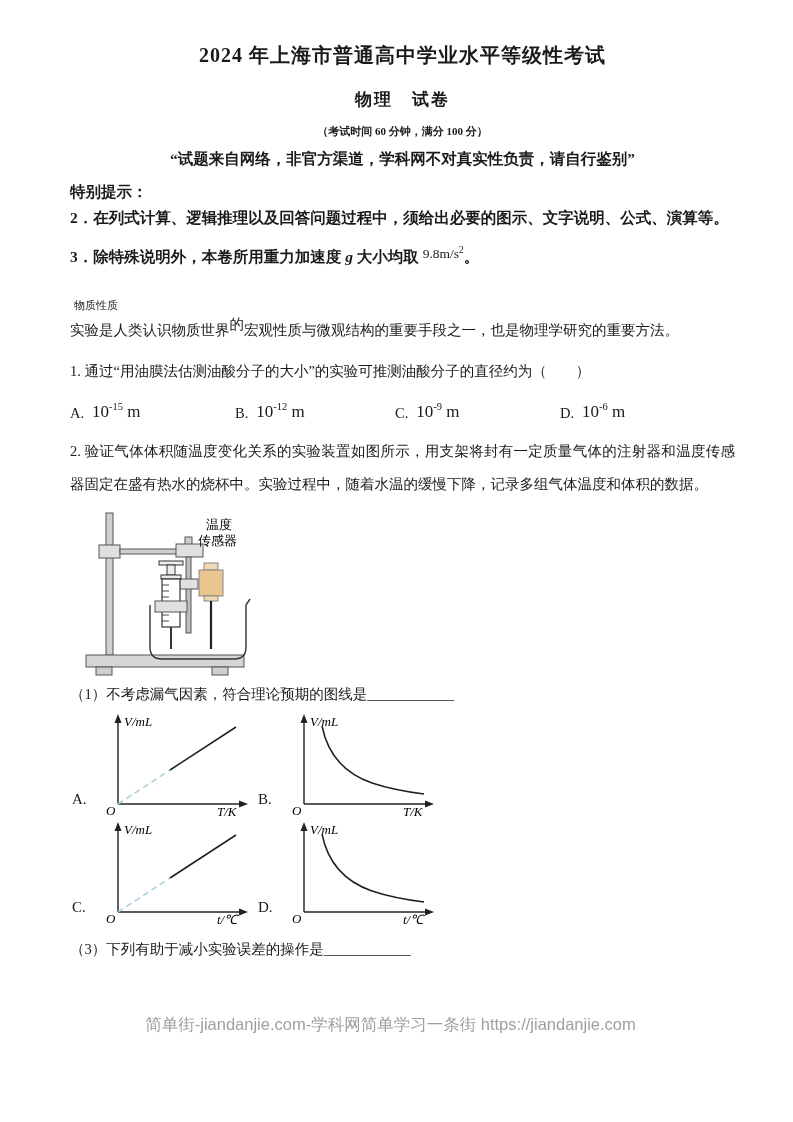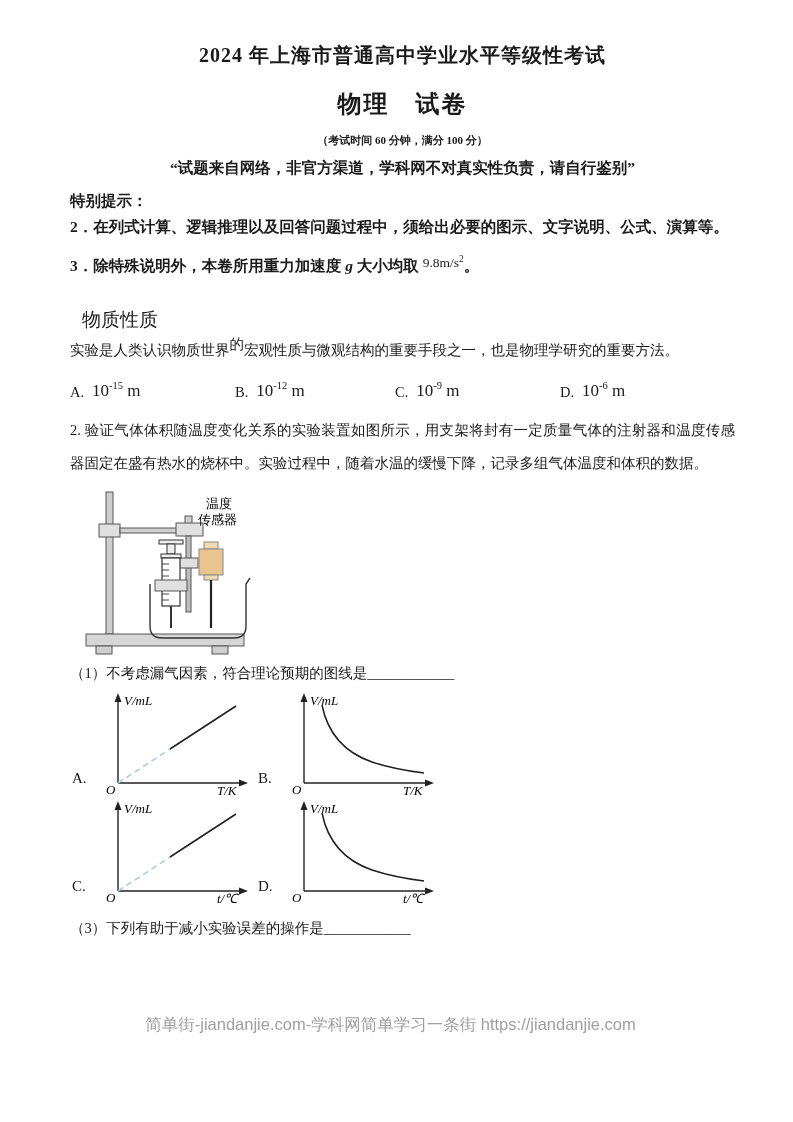--- a/index.html
+++ b/index.html
@@ -3,30 +3,30 @@
 <meta charset="utf-8">
 <style>
   html,body{margin:0;padding:0;}
   body{
     width:793px;height:1122px;background:#ffffff;overflow:hidden;
     font-family:"Liberation Serif","DejaVu Serif",serif;color:#1a1a1a;
   }
   .page{padding:42px 58px 0 70px;position:relative;height:1064px;box-sizing:border-box;}
   .t-center{text-align:center;}
   .title{font-size:20px;font-weight:700;letter-spacing:1px;margin:0;}
-  .subtitle{font-size:24px;font-weight:700;letter-spacing:2px;margin:19px 0 0 0;}
+  .subtitle{font-size:17px;font-weight:700;letter-spacing:2px;margin:19px 0 0 0;}
   .exam-info{font-size:11px;font-weight:700;margin:13px 0 0 0;}
   .disclaimer{font-size:15.5px;font-weight:700;margin:10px 0 0 0;}
   .notes{margin-top:9px;font-weight:700;font-size:15.5px;}
   .notes p{margin:0;line-height:26px;text-align:justify;}
   .note3{margin-top:9px !important;}
   .g-italic{font-style:italic;font-weight:700;font-family:"Liberation Serif",serif;}
   .raised-val{position:relative;top:-4px;font-size:13.5px;font-weight:400;font-family:"Liberation Serif",serif;}
   .raised-val sup{font-size:9.5px;}
-  .section-label{font-size:19px;margin:27px 0 0 12px;font-weight:400;}
+  .section-label{font-size:11px;margin:27px 0 0 4px;font-weight:400;}
   .intro{font-size:14.5px;margin:8px 0 0 0;}
   .raised-char{position:relative;top:-6px;}
   .q1{font-size:14.5px;margin:22px 0 0 0;}
   .options{display:flex;margin-top:21px;font-size:14.5px;align-items:baseline;}
   .opt{font-family:"Liberation Serif",serif;}
   .opt .num{font-size:17px;margin-left:8px;}
   .opt sup{font-size:10.5px;}
   .opt-a{width:165px;}.opt-b{width:160px;}.opt-c{width:165px;}
   .q2{font-size:14.5px;line-height:33px;margin:13px 0 0 0;text-align:justify;}
   .apparatus{margin:8px 0 0 6px;display:block;}
@@ -53,20 +53,21 @@
   <div class="notes">
     <p>特别提示：</p>
     <p>2．在列式计算、逻辑推理以及回答问题过程中，须给出必要的图示、文字说明、公式、演算等。</p>
     <p class="note3"><span>3．除特殊说明外，本卷所用重力加速度 </span><span class="g-italic">g</span><span> 大小均取 </span><span class="raised-val"><span>9.8m/s</span><sup>2</sup></span><span>。</span></p>
   </div>
 
   <p class="section-label">物质性质</p>
 
   <p class="intro"><span>实验是人类认识物质世界</span><span class="raised-char">的</span><span>宏观性质与微观结构的重要手段之一，也是物理学研究的重要方法。</span></p>
 
+  <p class="q1">1. 通过“用油膜法估测油酸分子的大小”的实验可推测油酸分子的直径约为（　　）</p>
 
   <div class="options">
     <div class="opt opt-a"><span>A.</span><span class="num"><span>10</span><sup>-15</sup> <span>m</span></span></div>
     <div class="opt opt-b"><span>B.</span><span class="num"><span>10</span><sup>-12</sup> <span>m</span></span></div>
     <div class="opt opt-c"><span>C.</span><span class="num"><span>10</span><sup>-9</sup> <span>m</span></span></div>
     <div class="opt opt-d"><span>D.</span><span class="num"><span>10</span><sup>-6</sup> <span>m</span></span></div>
   </div>
 
   <p class="q2">2. 验证气体体积随温度变化关系的实验装置如图所示，用支架将封有一定质量气体的注射器和温度传感器固定在盛有热水的烧杯中。实验过程中，随着水温的缓慢下降，记录多组气体温度和体积的数据。</p>
 

